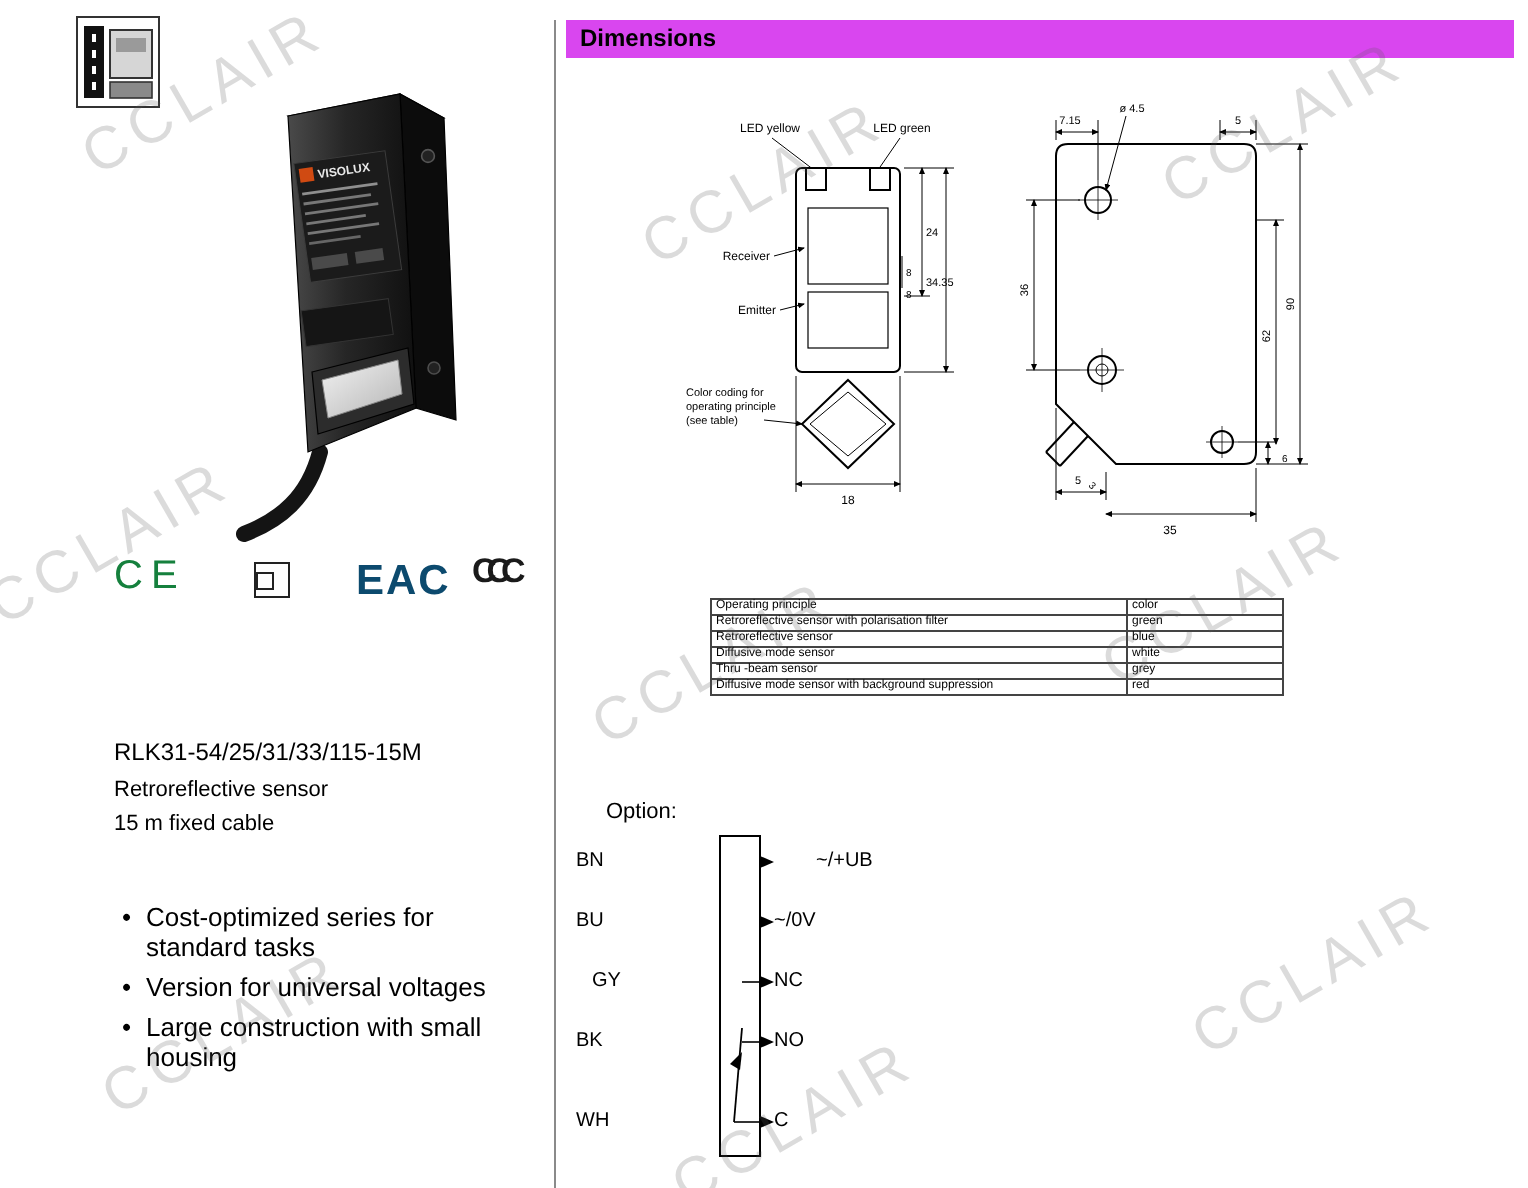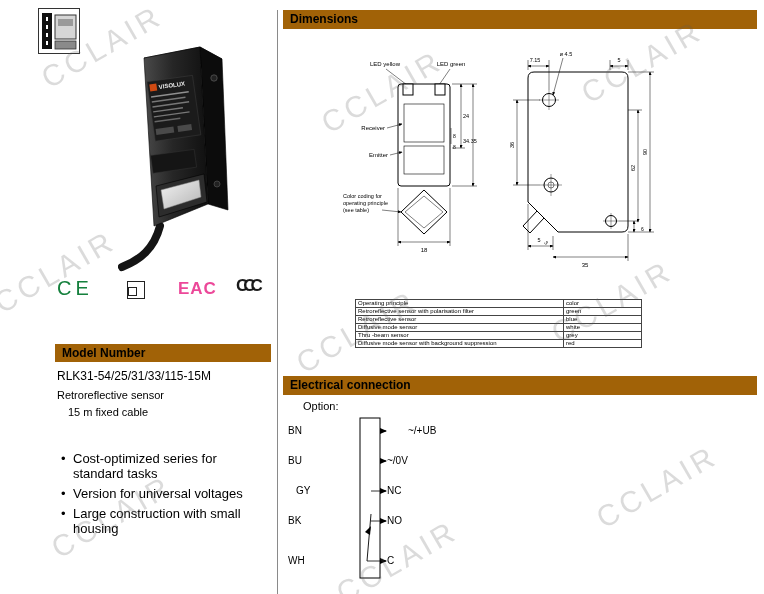--- a/index.html
+++ b/index.html
@@ -2,35 +2,35 @@
 <html><head>
 <meta charset="utf-8">
 <style>
   *{margin:0;padding:0;box-sizing:border-box}
   html,body{background:#fff}
   .page{position:relative;width:764px;height:594px;background:#fff;overflow:hidden;
         font-family:"Liberation Sans","DejaVu Sans",sans-serif;color:#000}
   .abs{position:absolute}
   .wm{position:absolute;transform:rotate(-30deg);font-size:30px;letter-spacing:4px;
       color:rgba(90,90,90,0.22);white-space:nowrap;pointer-events:none;z-index:5}
-  .hdr{position:absolute;background:#a16207;font-weight:bold;font-size:12px;
+  .hdr{position:absolute;background:#d946ef;font-weight:bold;font-size:12px;
        height:19px;line-height:19px;padding-left:7px;z-index:2}
   .hdr.small{height:18px;line-height:18px;width:216px;left:55px}
   .divider{position:absolute;left:277px;top:10px;width:1px;height:584px;background:#8a8a8a}
   .txt11{font-size:11px;line-height:14px}
   .model-no{font-size:12px;font-weight:normal}
   .features-list{position:absolute;left:58px;top:451px;width:205px;list-style:none;z-index:2}
   .features-list li{font-size:13px;line-height:15px;margin-bottom:5px;padding-left:15px;position:relative}
   .features-list li::before{content:"\2022";position:absolute;left:3px;top:0}
   .certs span{display:inline-block}
   .ce-mark{position:absolute;left:57px;top:277px;font-size:20px;letter-spacing:4px;color:#15803d}
   .sq-mark{position:absolute;left:127px;top:281px;width:18px;height:18px;border:1.6px solid #222;
            display:flex;align-items:center;justify-content:center}
   .sq-mark .inner{width:9px;height:9px;border:1.4px solid #222}
-  .eac-mark{position:absolute;left:178px;top:279px;font-size:17px;font-weight:bold;letter-spacing:1px;color:#ec4899}
+  .eac-mark{position:absolute;left:178px;top:279px;font-size:21px;font-weight:bold;letter-spacing:1px;color:#0c4a6e}
   .ccc-mark{position:absolute;left:236px;top:276px;font-size:17px;font-weight:bold;letter-spacing:-5px;color:#1a1a1a}
   .ctable{position:absolute;left:355px;top:299px;width:287px;border-collapse:collapse;
           font-size:6px;background:#fff;z-index:3}
   .ctable th,.ctable td{border:0.8px solid #444;padding:0 2px;height:8px;line-height:7px;
           font-weight:normal;text-align:left;white-space:nowrap}
   .ctable .c1{width:208px}
   .wlab{position:absolute;font-size:10px;z-index:3}
   .opt{position:absolute;left:303px;top:400px;font-size:11px;z-index:3}
   svg{display:block}
   svg text{font-family:"Liberation Sans","DejaVu Sans",sans-serif}
@@ -111,24 +111,23 @@
     <polygon points="43,156 81,146 83,163 46,175" fill="url(#lensg)" stroke="#888" stroke-width="0.5"></polygon>
   </svg>
 
   <div class="certs">
     <span class="ce-mark">CE</span>
     <span class="sq-mark"><span class="inner"></span></span>
     <span class="eac-mark">EAC</span>
     <span class="ccc-mark">CCC</span>
   </div>
 
-  <div class="hdr small" style="top:344px">Model Number</div>
   <div class="abs model-no" style="left:57px;top:369px;z-index:2">RLK31-54/25/31/33/115-15M</div>
   <div class="abs txt11" style="left:57px;top:388px;z-index:2">Retroreflective sensor</div>
-  <div class="abs txt11" style="left:68px;top:405px;z-index:2">15 m fixed cable</div>
+  <div class="abs txt11" style="left:57px;top:405px;z-index:2">15 m fixed cable</div>
 
   <ul class="features-list">
     <li>Cost-optimized series for standard tasks</li>
     <li>Version for universal voltages</li>
     <li>Large construction with small housing</li>
   </ul>
 
   <div class="hdr" style="left:283px;top:10px;width:474px">Dimensions</div>
 
   <svg class="abs" style="left:285px;top:40px;z-index:1" width="479" height="335" viewBox="0 0 479 335">
@@ -258,21 +257,20 @@
       <td>Thru -beam sensor</td>
       <td>grey</td>
     </tr>
     <tr>
       <td>Diffusive mode sensor with background suppression</td>
       <td>red</td>
     </tr>
   </tbody>
     </table>
 
-  <div class="hdr" style="left:283px;top:376px;width:474px">Electrical connection</div>
   <div class="opt">Option:</div>
 
   <div class="wlab" style="left:288px;top:425px">BN</div>
   <div class="wlab" style="left:288px;top:455px">BU</div>
   <div class="wlab" style="left:296px;top:485px">GY</div>
   <div class="wlab" style="left:288px;top:515px">BK</div>
   <div class="wlab" style="left:288px;top:555px">WH</div>
 
   <div class="wlab" style="left:408px;top:425px">~/+UB</div>
   <div class="wlab" style="left:387px;top:455px">~/0V</div>

